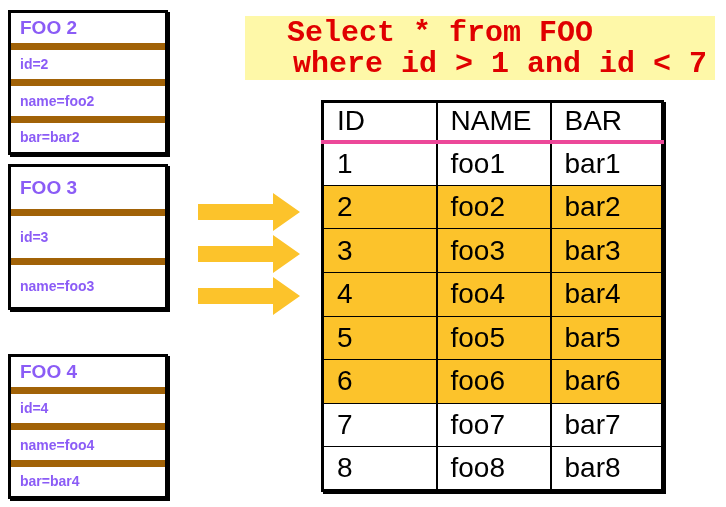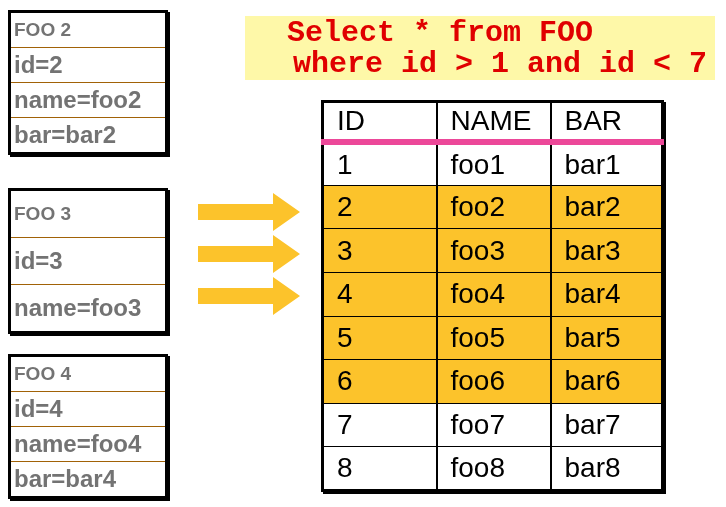--- a/index.html
+++ b/index.html
@@ -22,32 +22,32 @@
     position: absolute;
     left: 8px;
     width: 160px;
     background: #fff;
     border: 3px solid #000;
     box-shadow: 2px 2px 0 #000;
     display: flex;
     flex-direction: column;
   }
   .entity-box.b1 { top: 10px;  height: 145px; }
-  .entity-box.b2 { top: 188px; height: 146px; }
+  .entity-box.b2 { top: 164px; height: 146px; }
   .entity-box.b3 { top: 354px; height: 145px; }
   .entity-title, .entity-field {
     flex: 1;
     display: flex;
     align-items: center;
-    padding-left: 3px;
+    padding-left: 9px;
     font-weight: bold;
-    color: #737373;
+    color: #8b5cf6;
   }
   .entity-title { font-size: 19px; }
-  .entity-field { font-size: 24px; border-top: 1px solid #a16207; }
+  .entity-field { font-size: 14px; border-top: 7px solid #a16207; }
 
   
   .sql-callout {
     position: absolute;
     left: 245px;
     top: 16px;
     width: 470px;
     height: 64px;
     background: var(--sqlbg);
     color: var(--sqlfg);
@@ -91,21 +91,21 @@
   .result-table col.c2 { width: 114px; }
   .result-table th, .result-table td {
     font-size: 28px;
     font-weight: normal;
     color: #000;
     text-align: left;
     padding: 0 0 0 13px;
     vertical-align: middle;
     overflow: hidden;
   }
-  .result-table th { height: 40px; border-bottom: 6px solid #ec4899; }
+  .result-table th { height: 40px; border-bottom: 4px solid #ec4899; }
   .result-table td { height: 43px; }
   .result-table th + th, .result-table td + td { border-left: 2px solid #000; }
   .result-table tbody tr + tr { border-top: 1px solid #000; }
   .result-table tr.hl { background: var(--hl); }
 </style>
 </head>
 <body>
 
 <div class="canvas" style="--hl: #FCC32B; --arrow: #FCC32B; --sqlbg: #FEF8A8; --sqlfg: #E00000;">
 

